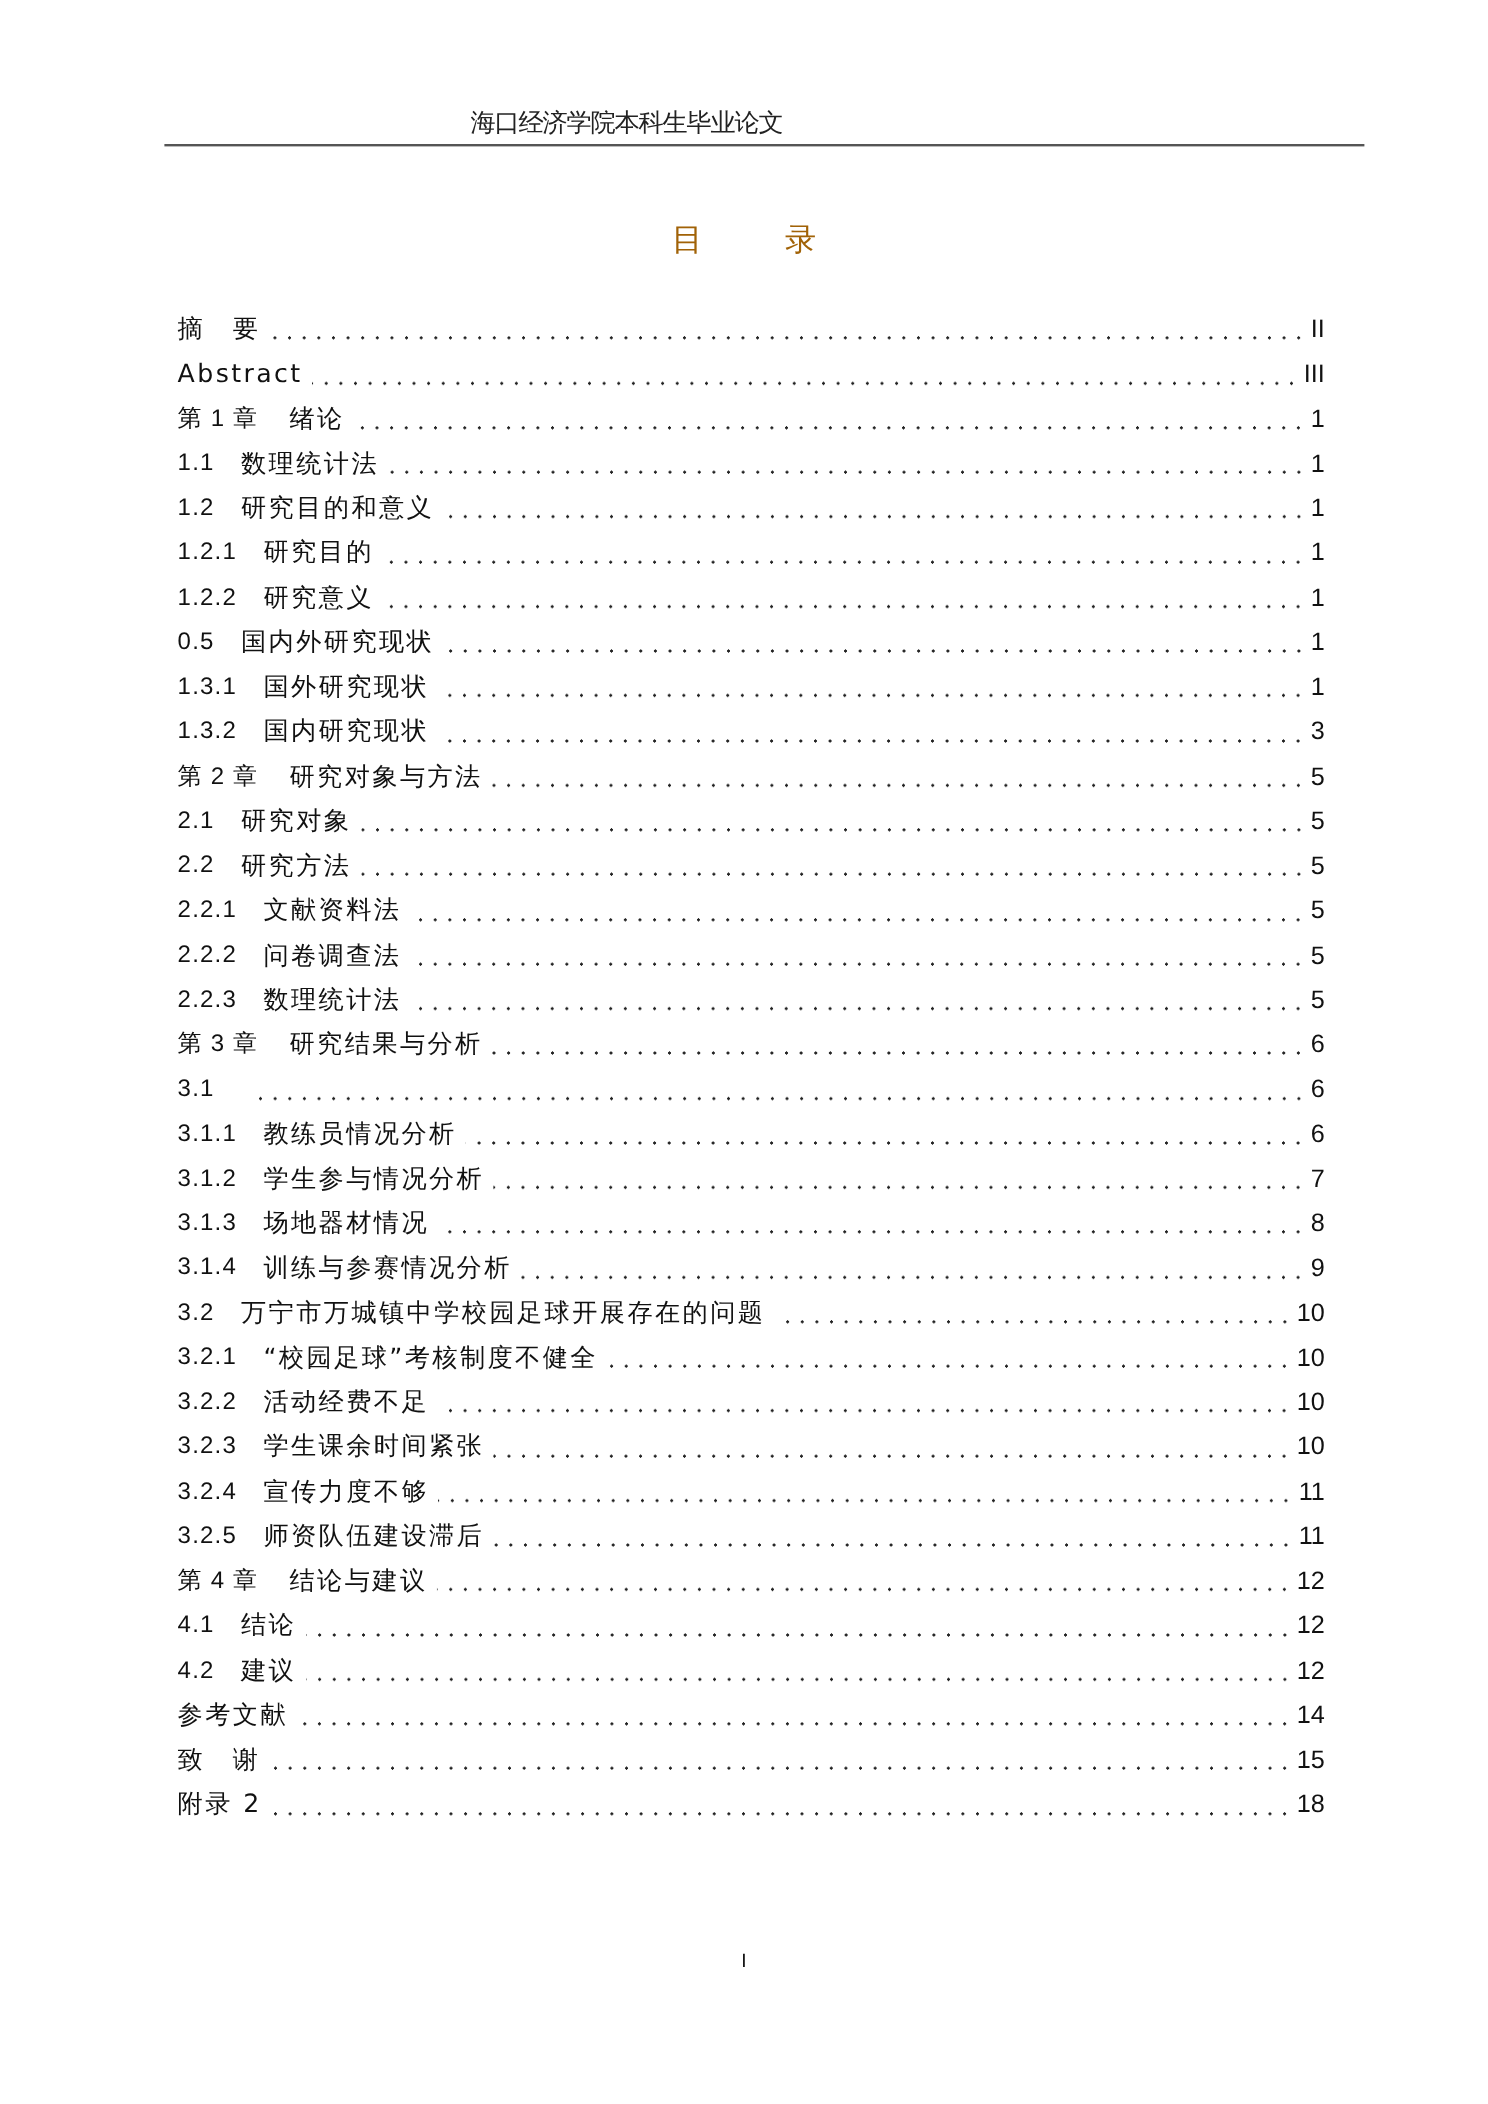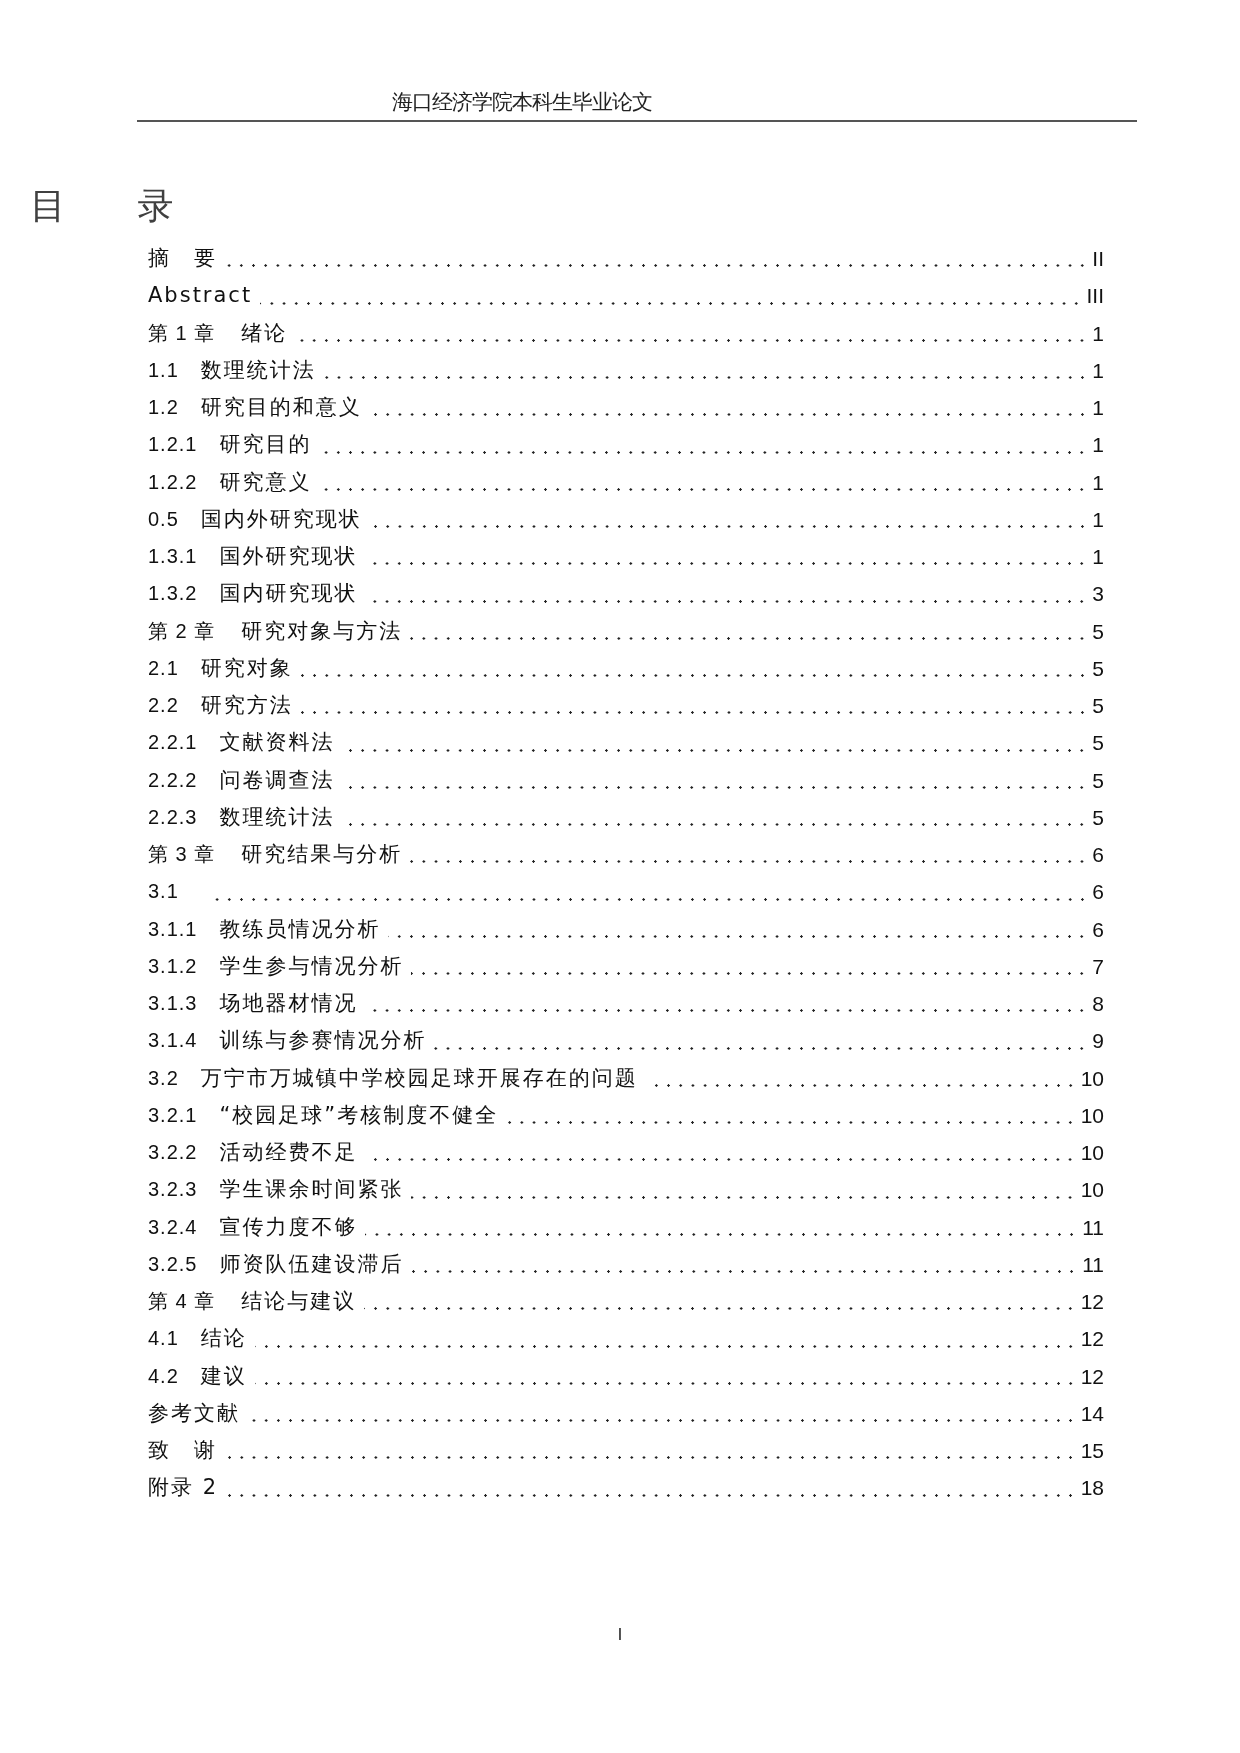--- a/index.html
+++ b/index.html
@@ -1,24 +1,24 @@
 <!DOCTYPE html>
 <html><head>
 <meta charset="utf-8">
 <style>
   html, body { margin: 0; padding: 0; background: #ffffff; }
   body { width: 1240px; height: 1753px; position: relative; overflow: hidden;
          font-family: "DejaVu Sans", sans-serif; color: #111; }
   .header-text { position: absolute; top: 88px; left: 0; width: 1044px; text-align: center;
                  font-family: "DejaVu Serif", serif; font-size: 21px; color: #222; letter-spacing: -1px; }
   .header-rule { position: absolute; top: 120px; left: 137px; width: 1000px; height: 2px; background: #555; }
-  .toc-title { position: absolute; top: 182px; left: 0; width: 1240px; 
-               font-family: "DejaVu Serif", serif; font-size: 36px; color: #404040; word-spacing: 0; }
+  .toc-title { position: absolute; top: 182px; left: 0; width: 1240px; text-align: center;
+               font-family: "DejaVu Serif", serif; font-size: 26px; color: #a16207; word-spacing: 0; }
   .toc-title span { display: inline-block; margin: 0 30px; }
-  .toc { position: absolute; top: 240px; left: 148px; width: 956px; }
+  .toc { position: absolute; top: 256px; left: 148px; width: 956px; }
   .toc-row { display: flex; align-items: flex-end; height: 37.25px; line-height: 37.25px;
              font-size: 21px; white-space: nowrap; }
   .toc-num { display: inline-block; font-family: Liberation Sans, sans-serif; font-size: 20px; letter-spacing: 1px; }
   .toc-label { display: inline-block; letter-spacing: 2px; }
   .gap1 { display: inline-block; width: 22px; }
   .gap2 { display: inline-block; width: 26px; }
   .toc-leader { flex: 1; overflow: hidden; margin: 0 4px 0 8px; height: 37.25px; position: relative; }
   .toc-leader::after { content: ""; position: absolute; left: 0; right: 0; bottom: 10px; height: 3px;
                        background-image: radial-gradient(circle, #222 1.1px, transparent 1.4px);
                        background-size: 12.2px 3px; background-repeat: repeat-x; background-position: right 0; }

